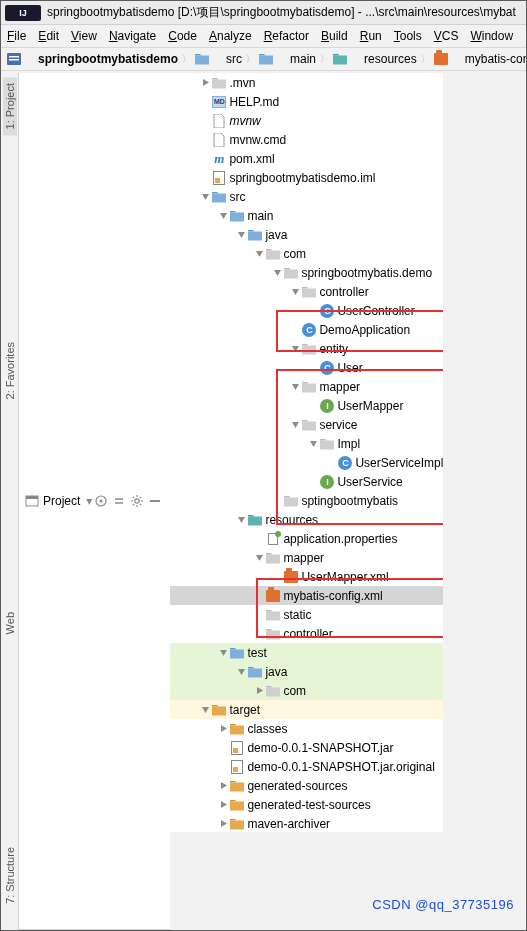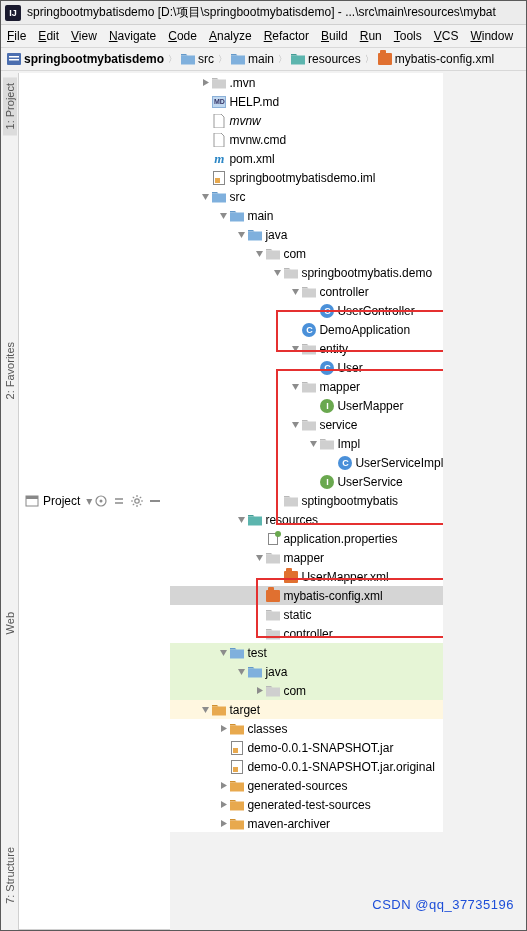--- a/index.html
+++ b/index.html
@@ -16,21 +16,21 @@
   }
   .titlebar {
     background: #ececec;
     height: 24px;
     display: flex;
     align-items: center;
     padding: 0 4px;
     border-bottom: 1px solid #d0d0d0;
   }
   .titlebar .logo {
-    width: 16px; height: 16px;
+    width: 36px; height: 16px;
     background: #1a1a2e;
     border-radius: 2px;
     display: flex;
     align-items: center;
     justify-content: center;
     color: #fff;
     font-size: 9px;
     font-weight: bold;
     margin-right: 6px;
   }
@@ -59,21 +59,21 @@
     align-items: center;
     padding: 4px 6px;
     border-bottom: 1px solid #d8d8d8;
     background: #f2f2f2;
     gap: 4px;
     overflow: hidden;
   }
   .breadcrumbs .crumb {
     display: flex;
     align-items: center;
-    gap: 3px;
+    gap: 17px;
     font-size: 12px;
     white-space: nowrap;
   }
   .breadcrumbs .crumb.bold { font-weight: bold; }
   .breadcrumbs .sep { color: #aaa; font-size: 9px; }
   .icon {
     display: inline-flex;
     align-items: center;
     justify-content: center;
     width: 14px;

